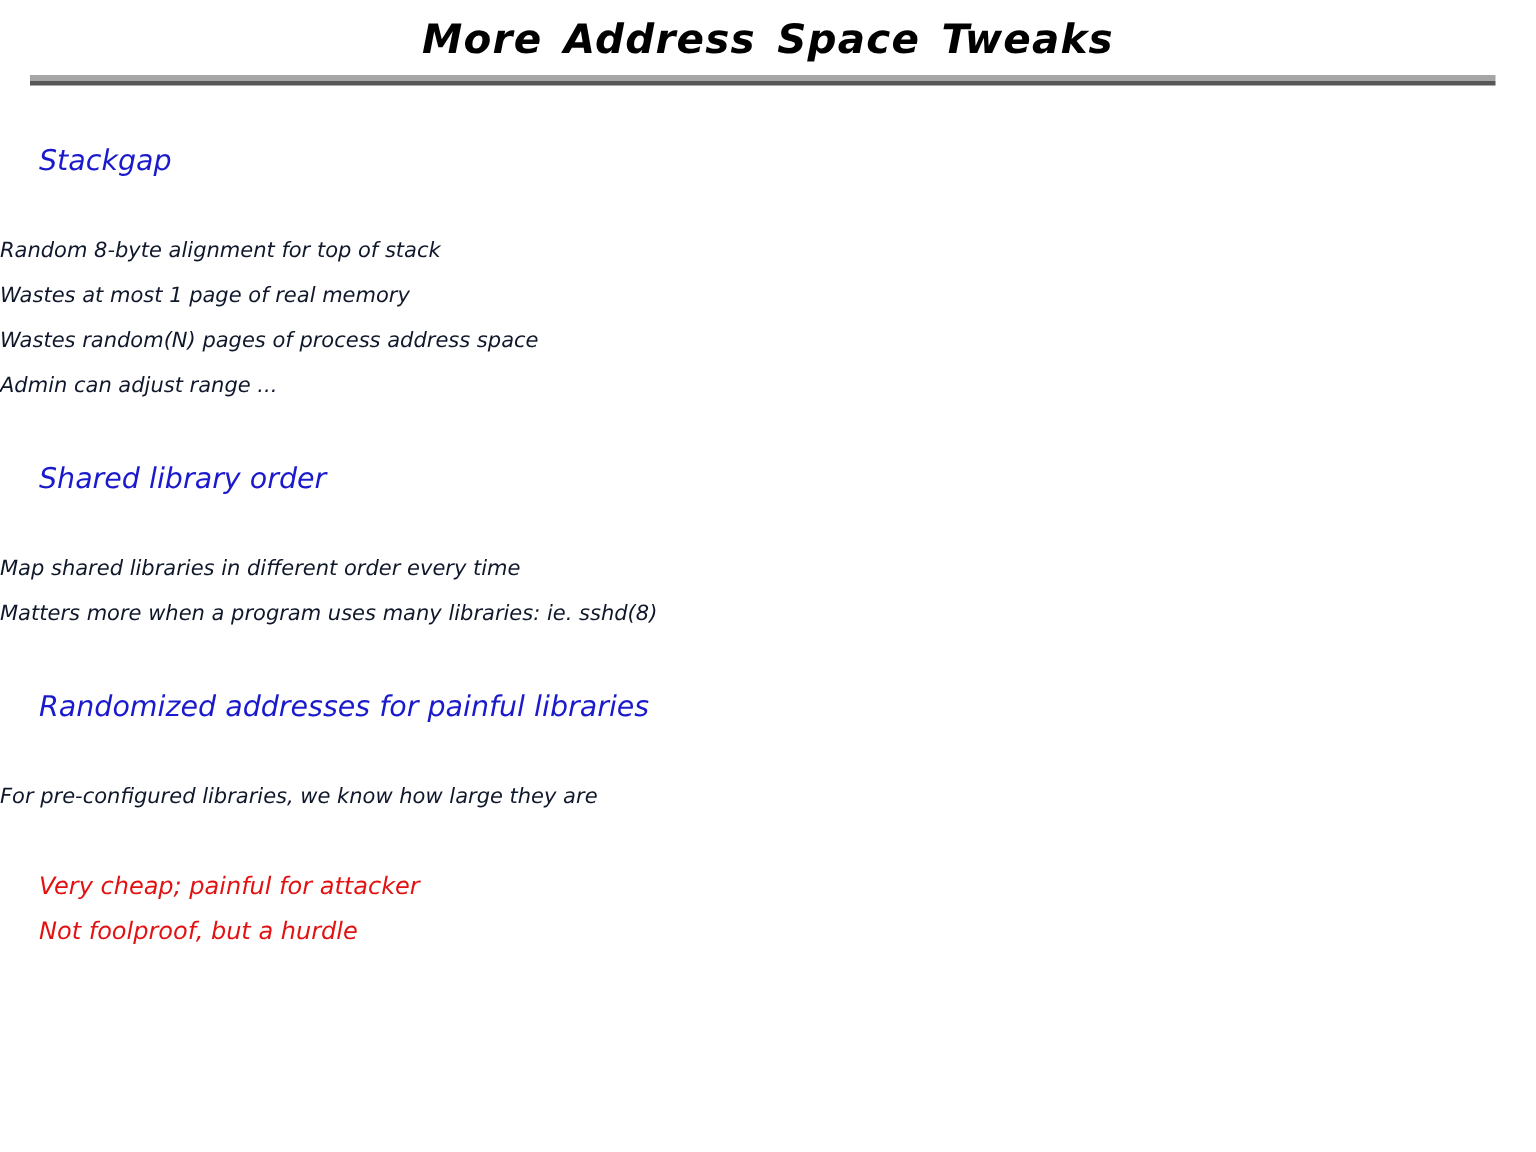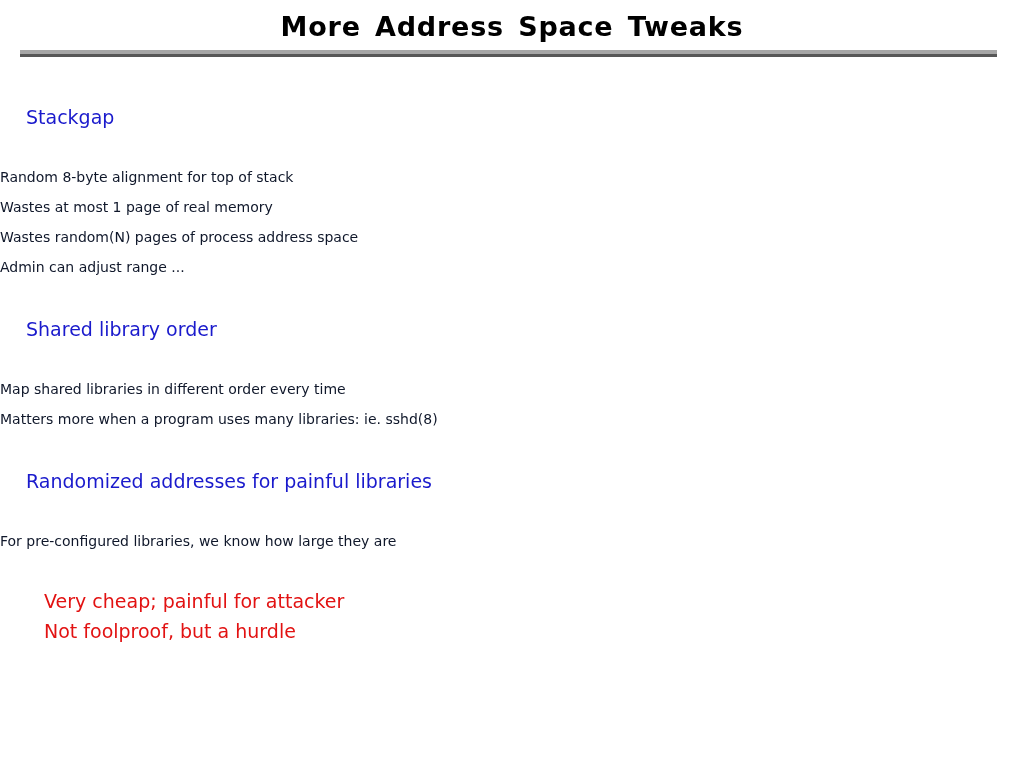--- a/index.html
+++ b/index.html
@@ -15,20 +15,21 @@
     font-family: "DejaVu Sans", "Liberation Sans", sans-serif;
     -webkit-font-smoothing: antialiased;
   }
 
   .slide {
     position: relative;
     width: 912px;
     height: 768px;
     background: #ffffff;
     box-sizing: border-box;
+    font-style: italic;
   }
 
   
   .slide-title {
     position: absolute;
     left: 0;
     top: 12px;
     width: 1024px;
     text-align: center;
     font-family: "DejaVu Sans", "Liberation Sans", sans-serif;
@@ -75,21 +76,21 @@
   }
 
   .section {
     margin: 0 0 32px 0;
   }
   .section:last-of-type {
     margin-bottom: 0;
   }
 
   .section-heading {
-    margin: 10px 0 30px 0;
+    margin: 0 0 30px 0;
     padding-left: 26px;
     font-family: "DejaVu Sans", "Liberation Sans", sans-serif;
     font-size: 19px;
     line-height: 30px;
     color: #1a1acc;
     white-space: nowrap;
   }
 
   .bullet-list {
     list-style: none;
@@ -105,23 +106,23 @@
     white-space: nowrap;
   }
 
   .conclusion {
     margin-top: 30px;
     list-style: none;
     padding: 0;
   }
   .conclusion-item {
     margin: 0;
-    padding-left: 44px;
+    padding-left: 26px;
     font-family: "DejaVu Sans", "Liberation Sans", sans-serif;
-    font-size: 19px;
+    font-size: 16px;
     line-height: 30px;
     color: #e21212;
     white-space: nowrap;
   }
 </style>
 </head>
 <body>
 
 <div class="slide">
 

